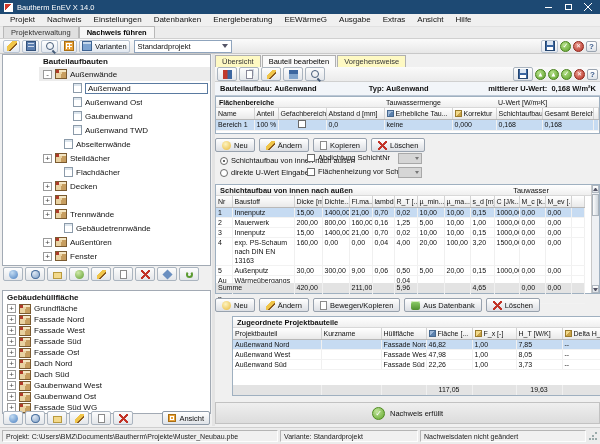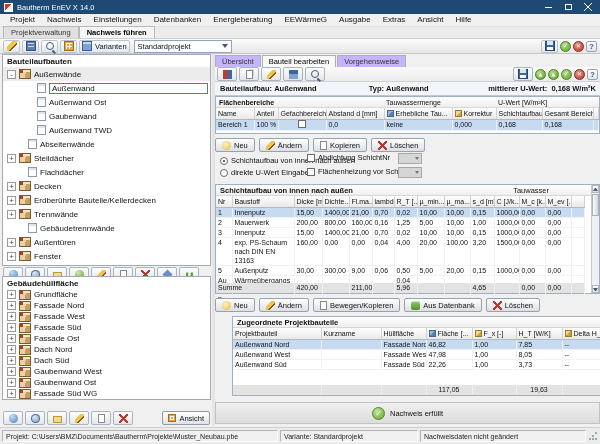--- a/index.html
+++ b/index.html
@@ -92,21 +92,21 @@
   .s-x { background:linear-gradient(45deg,transparent 40%,#c23327 40% 60%,transparent 60%),linear-gradient(-45deg,transparent 40%,#c23327 40% 60%,transparent 60%); }
   .s-diamond { background:#6a8fc0; transform:rotate(45deg) scale(.8); }
   .s-refresh { border:2px solid #5a9a30; border-top-color:transparent; border-radius:50%; width:7px !important; height:7px !important; }
   .ansicht-btn { height:14px; border:1px solid #8e9aa8; border-radius:2px; background:linear-gradient(#fff,#dfe3e8); display:inline-flex; align-items:center; gap:3px; padding:0 5px; font-size:7.5px; margin-left:auto; }
 
   .splitter { position:absolute; left:212px; top:0; width:3px; height:372px; background:#e4e4e4; }
 
   
   .rpanel { position:absolute; left:215px; top:0; width:385px; height:372px; }
   .rp-tabs { position:absolute; top:0; left:0; height:13px; display:flex; align-items:flex-end; }
-  .rtab { padding:1px 6px; font-size:7.5px; border:1px solid #b0b0b0; border-bottom:none; background:#c4b5fd; color:#333; margin-right:1px; }
+  .rtab { padding:1px 6px; font-size:7.5px; border:1px solid #b0b0b0; border-bottom:none; background:#fef9c3; color:#333; margin-right:1px; }
   .rtab.active { background:#fafafa; color:#000; }
   .rp-toolbar { position:absolute; top:13px; left:0; width:385px; height:15px; background:linear-gradient(#fafafa,#ebebeb); border-bottom:1px solid #d0d0d0; display:flex; align-items:center; gap:2px; padding:0 2px; }
   .s-wall-edit { background:linear-gradient(90deg,#c0392b 0 45%,#3b66a0 55% 100%); }
   .s-pages { background:#fff; border:1px solid #889; box-shadow:2px -2px 0 -1px #cdd6e0; width:7px !important; }
   .s-chart { background:linear-gradient(#3b66a0 0 50%,#7fa3cc 50% 100%); }
 
   .rp-infobar { position:absolute; top:28px; left:0; width:385px; height:14px; background:#f2f5f9; border-bottom:1px solid #bcc8d6; display:flex; align-items:center; font-weight:bold; font-size:7.5px; }
   .rp-infobar .lab { margin-left:5px; }
   .rp-infobar .typ { margin-left:52px; }
   .rp-infobar .uw { margin-left:auto; margin-right:4px; }
@@ -221,21 +221,21 @@
   <span class="tbtn">
       <span class="g g-floppy"></span>
     </span>
   <span class="gc gc-green gc-check"></span>
   <span class="gc gc-red gc-x"></span>
   <span class="g-help"></span>
 </div>
 
 <div class="main">
 
-  <div class="lbox t1" style="top:0; height:212px;">
+  <div class="lbox t1" style="top:0; height:212px;padding-left:36px;">
     <div class="lbox-title">Bauteilaufbauten</div>
     <div>
 
         <div class="trow ic-wall hl">
           <span class="texp">-</span>
           <span class="ticon"></span>
           <span class="tlabel">Außenwände</span>
         </div>
 
         <div class="trow ic-box lvl1 boxed">
@@ -282,21 +282,20 @@
 
         <div class="trow ic-wall">
           <span class="texp">+</span>
           <span class="ticon"></span>
           <span class="tlabel">Decken</span>
         </div>
 
         <div class="trow ic-wall">
           <span class="texp">+</span>
           <span class="ticon"></span>
-          <span class="tlabel">Erdberührte Bauteile/Kellerdecken</span>
         </div>
 
         <div class="trow ic-wall">
           <span class="texp">+</span>
           <span class="ticon"></span>
           <span class="tlabel">Trennwände</span>
         </div>
 
         <div class="trow ic-box lvl05">
           <span class="texp"></span>
@@ -341,21 +340,21 @@
         <span class="s s-x"></span>
       </span>
     <span class="lt-btn">
         <span class="s s-diamond"></span>
       </span>
     <span class="lt-btn">
         <span class="s s-refresh"></span>
       </span>
   </div>
 
-  <div class="lbox t2" style="top:222px; height:124px;">
+  <div class="lbox t2" style="top:236px; height:124px;">
     <div class="lbox-title">Gebäudehüllfläche</div>
     <div>
 
         <div class="trow ic-wall">
           <span class="texp">+</span>
           <span class="ticon"></span>
           <span class="tlabel">Grundfläche</span>
         </div>
 
         <div class="trow ic-wall">

